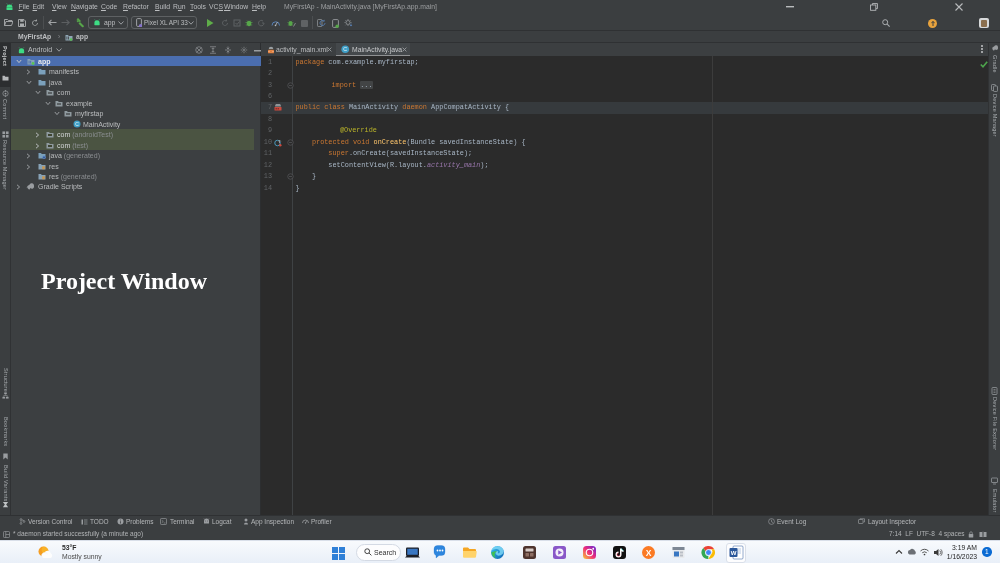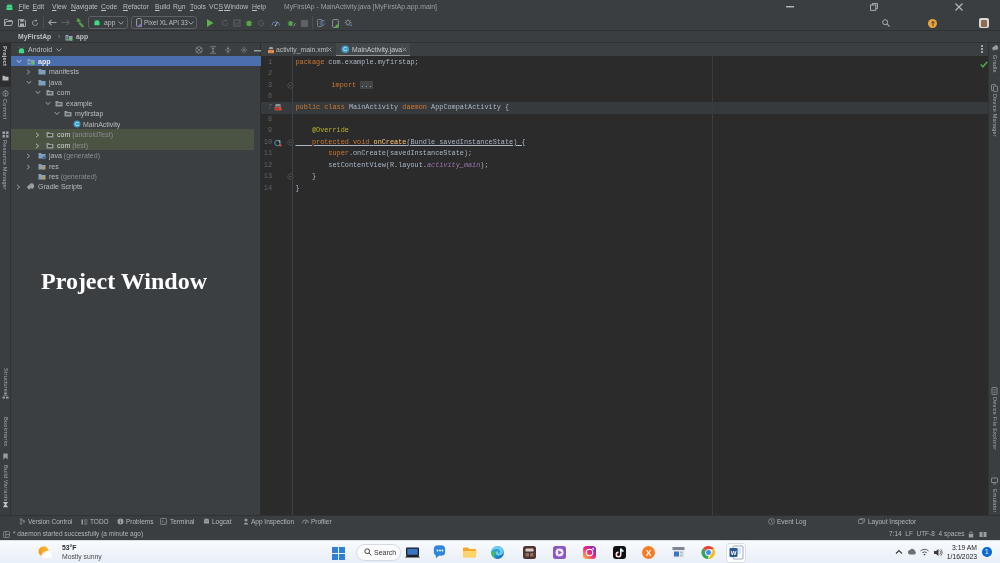--- a/index.html
+++ b/index.html
@@ -422,21 +422,21 @@
       </svg>
 
     <div class="abs" style="left:720px;top:2px;width:1.6px;height:1.6px;background:#b6b8ba;border-radius:50%;box-shadow:0 3px 0 #b6b8ba, 0 6px 0 #b6b8ba;"></div>
   </div>
   <div class="abs" style="left:261px;top:56px;width:727px;height:459px;background:#2b2b2b;"></div>
   <div class="abs" id="editor" style="left:261px;top:56px;width:727px;height:459px;">
     <style>
       .cl{position:absolute;height:11.45px;line-height:11.45px;white-space:pre;font-family:"Liberation Mono",monospace;font-size:6.85px;color:#a9b7c6;}
       .ln{position:absolute;width:11px;text-align:right;height:11.45px;line-height:11.45px;font-family:"Liberation Mono",monospace;font-size:6.85px;color:#606366;}
       .kw{color:#cc7832;}
-      .ann2{color:#bbb529;}
+      .ann2{color:#bbb529;margin-left:28px;}
       .mth{color:#ffc66d;}
       .fld{color:#9876aa;font-style:italic;}
     </style>
 
     <div class="abs" style="left:0;top:46.4px;width:727px;height:11.45px;background:#363a3d;"></div>
 
     <div class="abs" style="left:30.5px;top:0;width:1px;height:459px;background:#3f4244;"></div>
 
     <div class="abs" style="left:451px;top:0;width:1px;height:459px;background:#3c3c3c;"></div>
 
@@ -475,21 +475,21 @@
       </svg>
     <svg class="abs" style="left:26px;top:117.3px;" width="7" height="7" viewBox="0 0 14 14">
         <circle cx="7" cy="7" r="5.5" fill="#2b2b2b" stroke="#5f6264" stroke-width="1.2"></circle>
         <path d="M4 7 H10" stroke="#5f6264" stroke-width="1.2"></path>
       </svg>
 
     <div class="cl" style="left:34.5px;top:0.6px;"><span class="kw">package</span> com.example.myfirstap;</div>
     <div class="cl" style="left:34.5px;top:23.5px;margin-left:36px;"><span class="kw">import</span> <span style="background:#424445;border-radius:1px;">...</span></div>
     <div class="cl" style="left:34.5px;top:46.4px;"><span class="kw">public class</span> MainActivity <span class="kw">daemon</span> AppCompatActivity {</div>
     <div class="cl" style="left:34.5px;top:69.3px;">    <span class="ann2">@Override</span></div>
-    <div class="cl" style="left:34.5px;top:80.75px;text-decoration:underline;">    <span class="kw">protected void</span> <span class="mth">onCreate</span>(Bundle savedInstanceState) {</div>
+    <div class="cl" style="left:34.5px;top:80.75px;">    <span class="kw">protected void</span> <span class="mth">onCreate</span>(Bundle savedInstanceState) {</div>
     <div class="cl" style="left:34.5px;top:92.2px;">        <span class="kw">super</span>.onCreate(savedInstanceState);</div>
     <div class="cl" style="left:34.5px;top:103.65px;">        setContentView(R.layout.<span class="fld">activity_main</span>);</div>
     <div class="cl" style="left:34.5px;top:115.1px;">    }</div>
     <div class="cl" style="left:34.5px;top:126.55px;">}</div>
 
     <svg class="abs" style="left:719px;top:4.5px;" width="8" height="7" viewBox="0 0 8 7">
         <path d="M0.8 3.5 L3 5.8 L7.2 0.8" fill="none" stroke="#4da54d" stroke-width="1.6"></path>
       </svg>
   </div>
 

